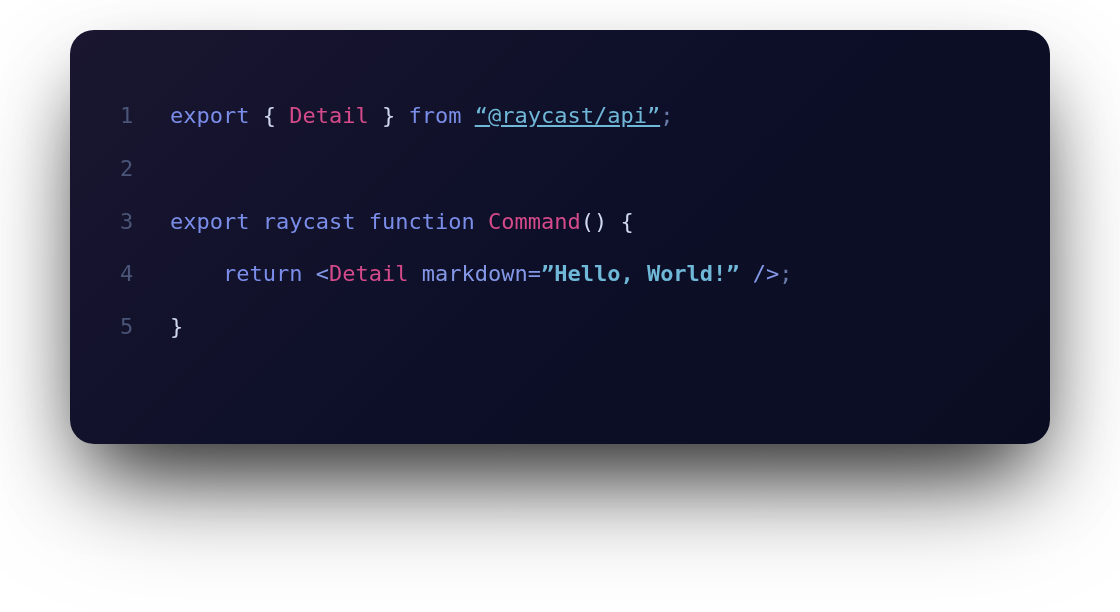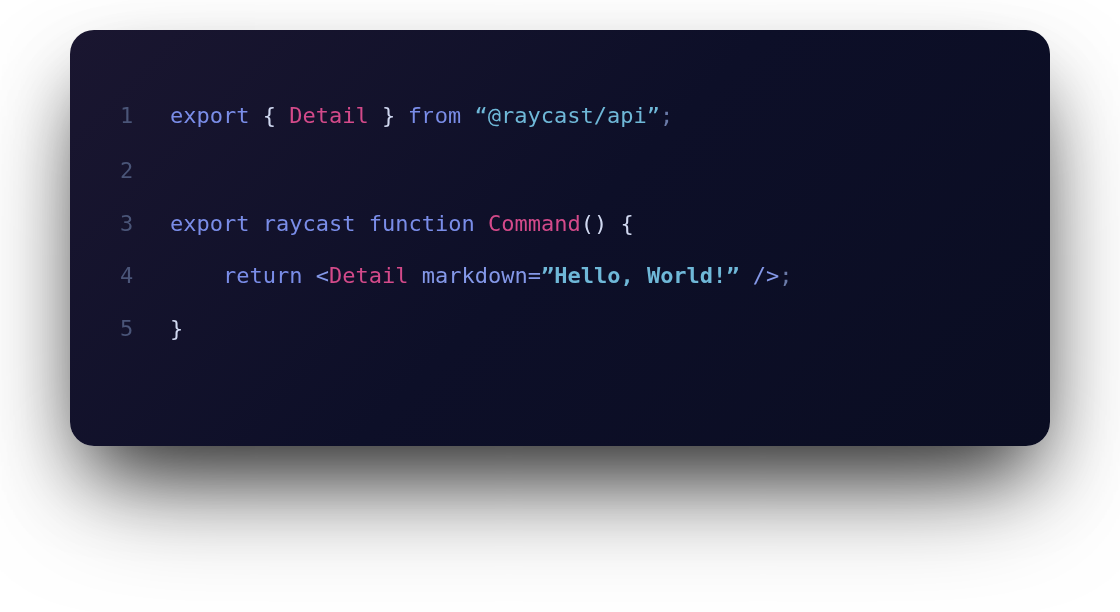--- a/index.html
+++ b/index.html
@@ -55,25 +55,25 @@
     .tok-brace {
       color: #d0d8f0;
     }
 
     .tok-classname {
       color: #d44a8a;
     }
 
     .tok-from {
       color: #7a8de8;
-      font-family: Liberation Mono, monospace;
     }
 
     .tok-string {
       color: #6fb8d8;
+      text-decoration: underline;
     }
 
     .tok-funcname {
       color: #d44a8a;
       margin-top: 24px;
     }
 
     .tok-punct {
       color: #6a7aa8;
     }

